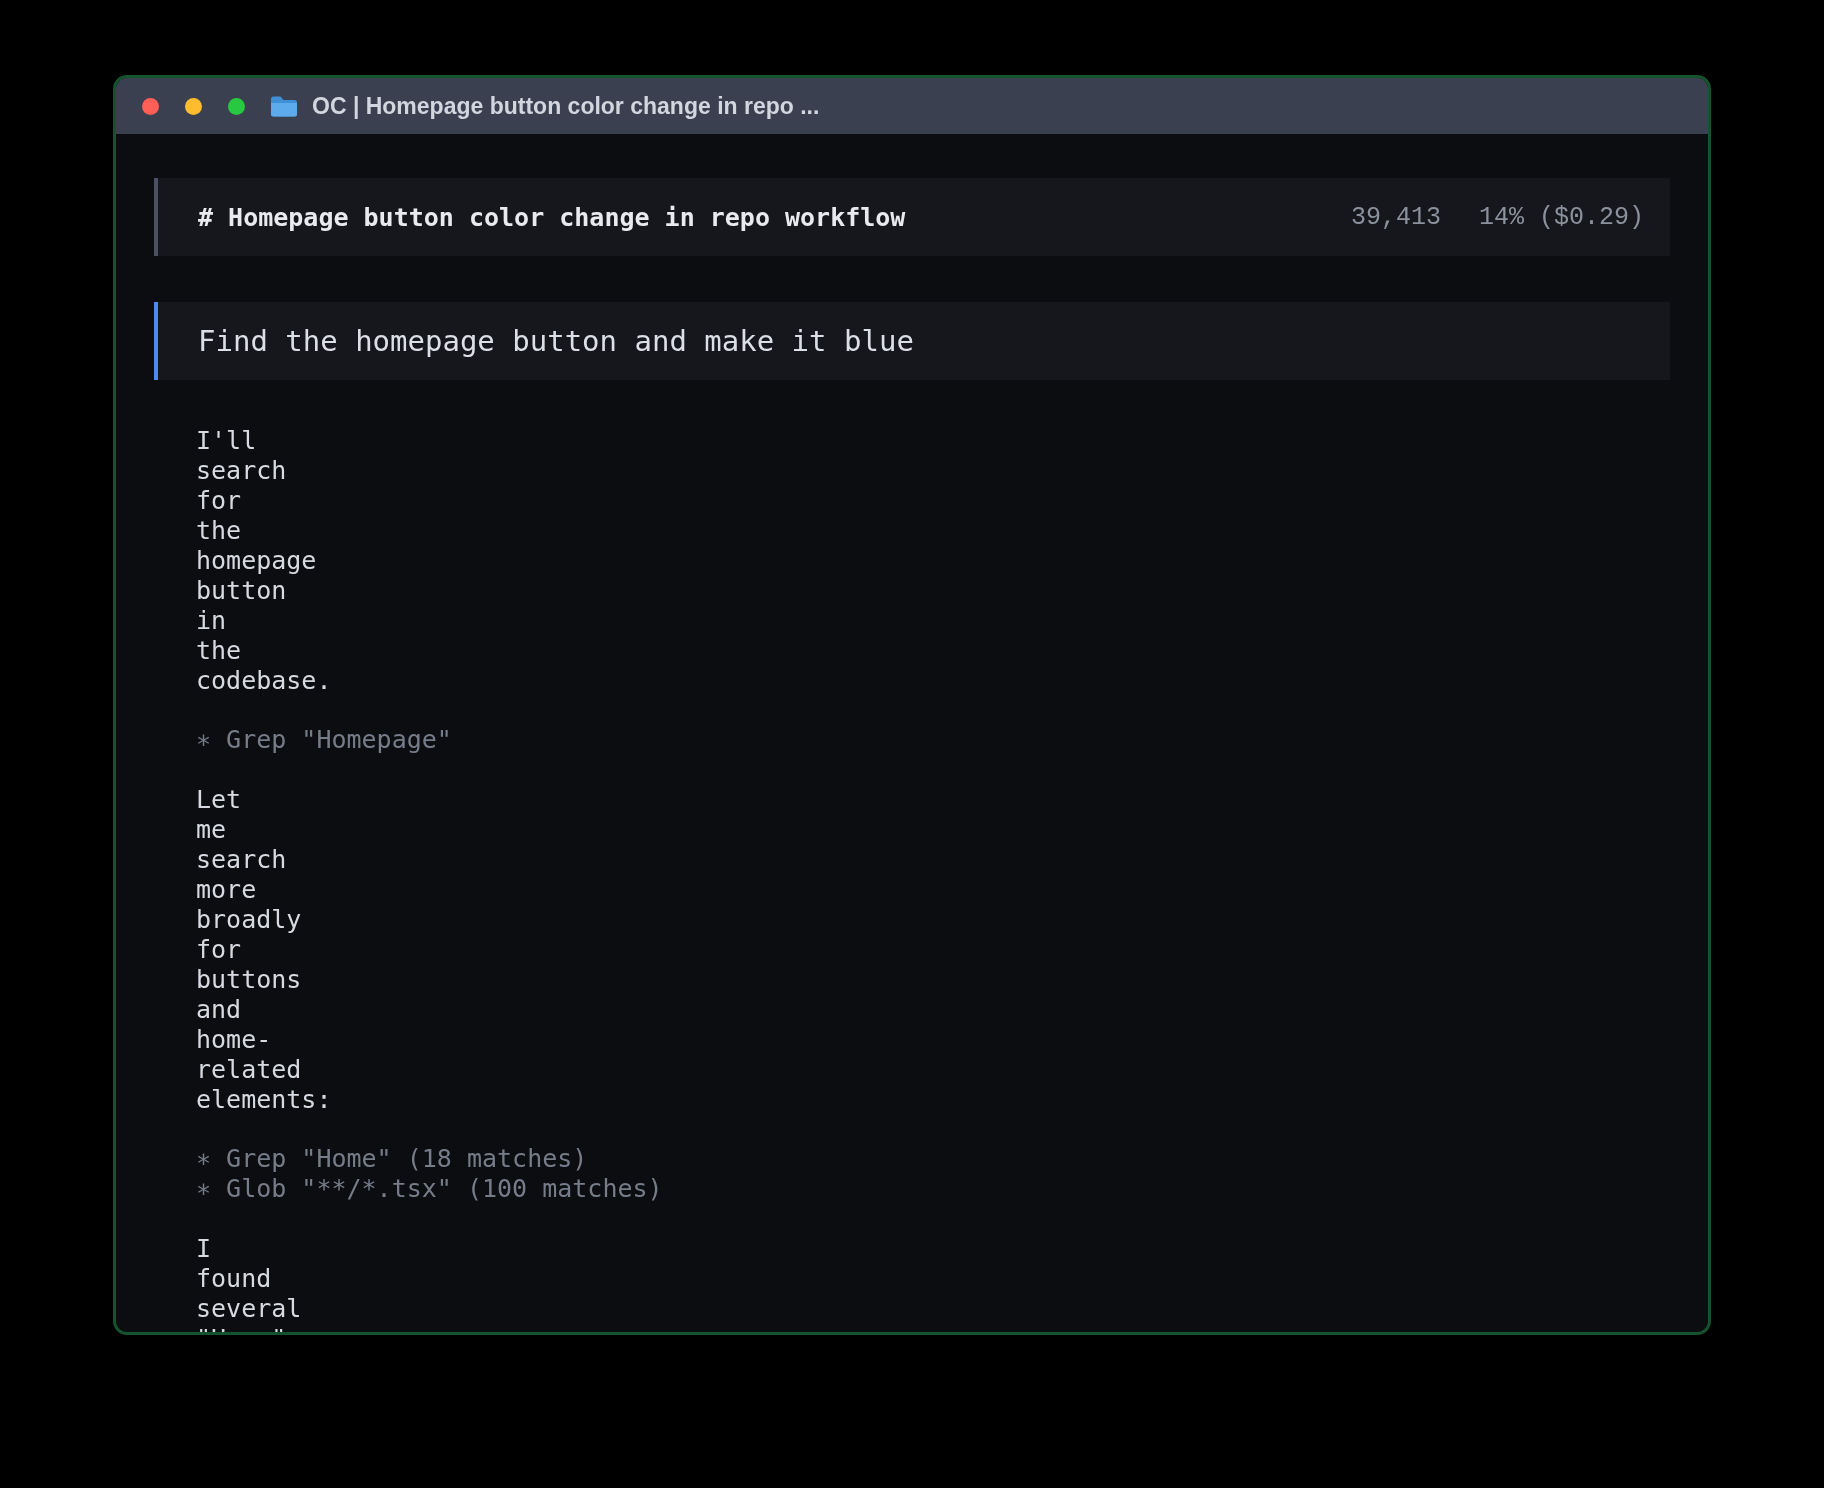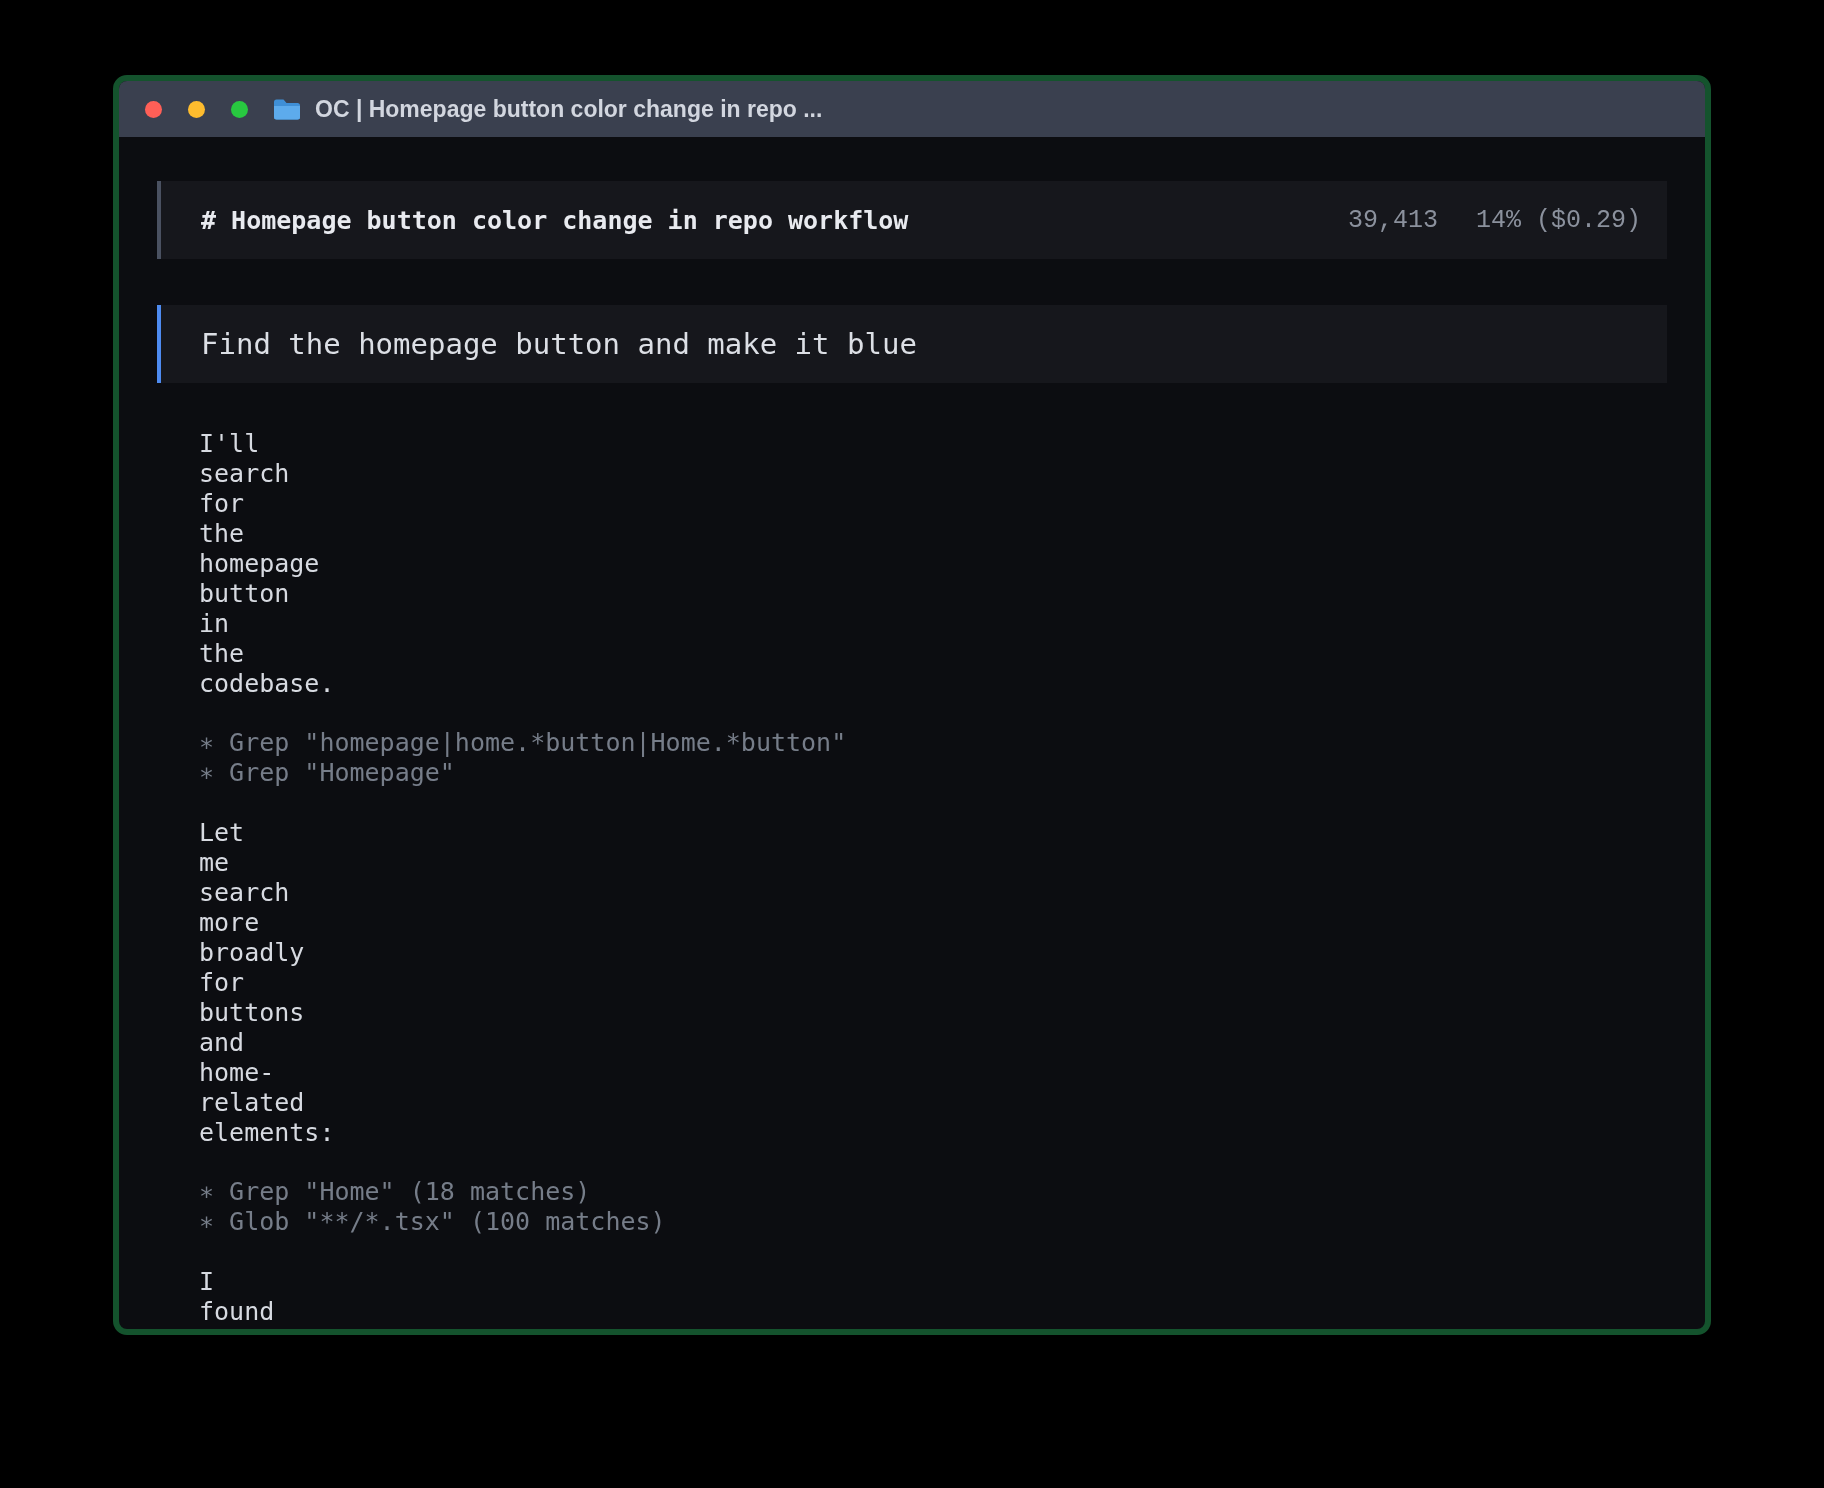--- a/index.html
+++ b/index.html
@@ -1,21 +1,21 @@
 <!DOCTYPE html>
 <html><head>
 <meta charset="utf-8">
 <style>
   * { margin:0; padding:0; box-sizing:border-box; }
   html,body { width:1824px; height:1488px; background:#000; overflow:hidden; }
   body { font-family:"DejaVu Sans Mono", monospace; color:#d7dae1; }
 
   .window {
     position:absolute; left:113px; top:75px; width:1598px; height:1260px;
-    background:#0c0d11; border:6px solid #14532d; border-radius:14px;
+    background:#0c0d11; border:3px solid #14532d; border-radius:14px;
     overflow:hidden;
   }
 
   
   .titlebar {
     height:56px; background:#3a404f; display:flex; align-items:center;
     padding:0 26px;
   }
   .traffic { display:flex; gap:26px; align-items:center; }
   .light { width:17px; height:17px; border-radius:50%; display:inline-block; }
@@ -84,21 +84,20 @@
       <span>Find the homepage button and make it blue</span>
     </div>
 
     <div class="convo">
 
       <div class="group">
         <div class="line light">I'll search for the homepage button in the codebase.</div>
       </div>
 
       <div class="group">
-        <div class="line dim">∗ Grep "homepage|home.*button|Home.*button"</div>
         <div class="line dim">∗ Grep "Homepage"</div>
       </div>
 
       <div class="group">
         <div class="line light">Let me search more broadly for buttons and home-related elements:</div>
       </div>
 
       <div class="group">
         <div class="line dim">∗ Grep "Home" (18 matches)</div>
         <div class="line dim">∗ Glob "**/*.tsx" (100 matches)</div>

